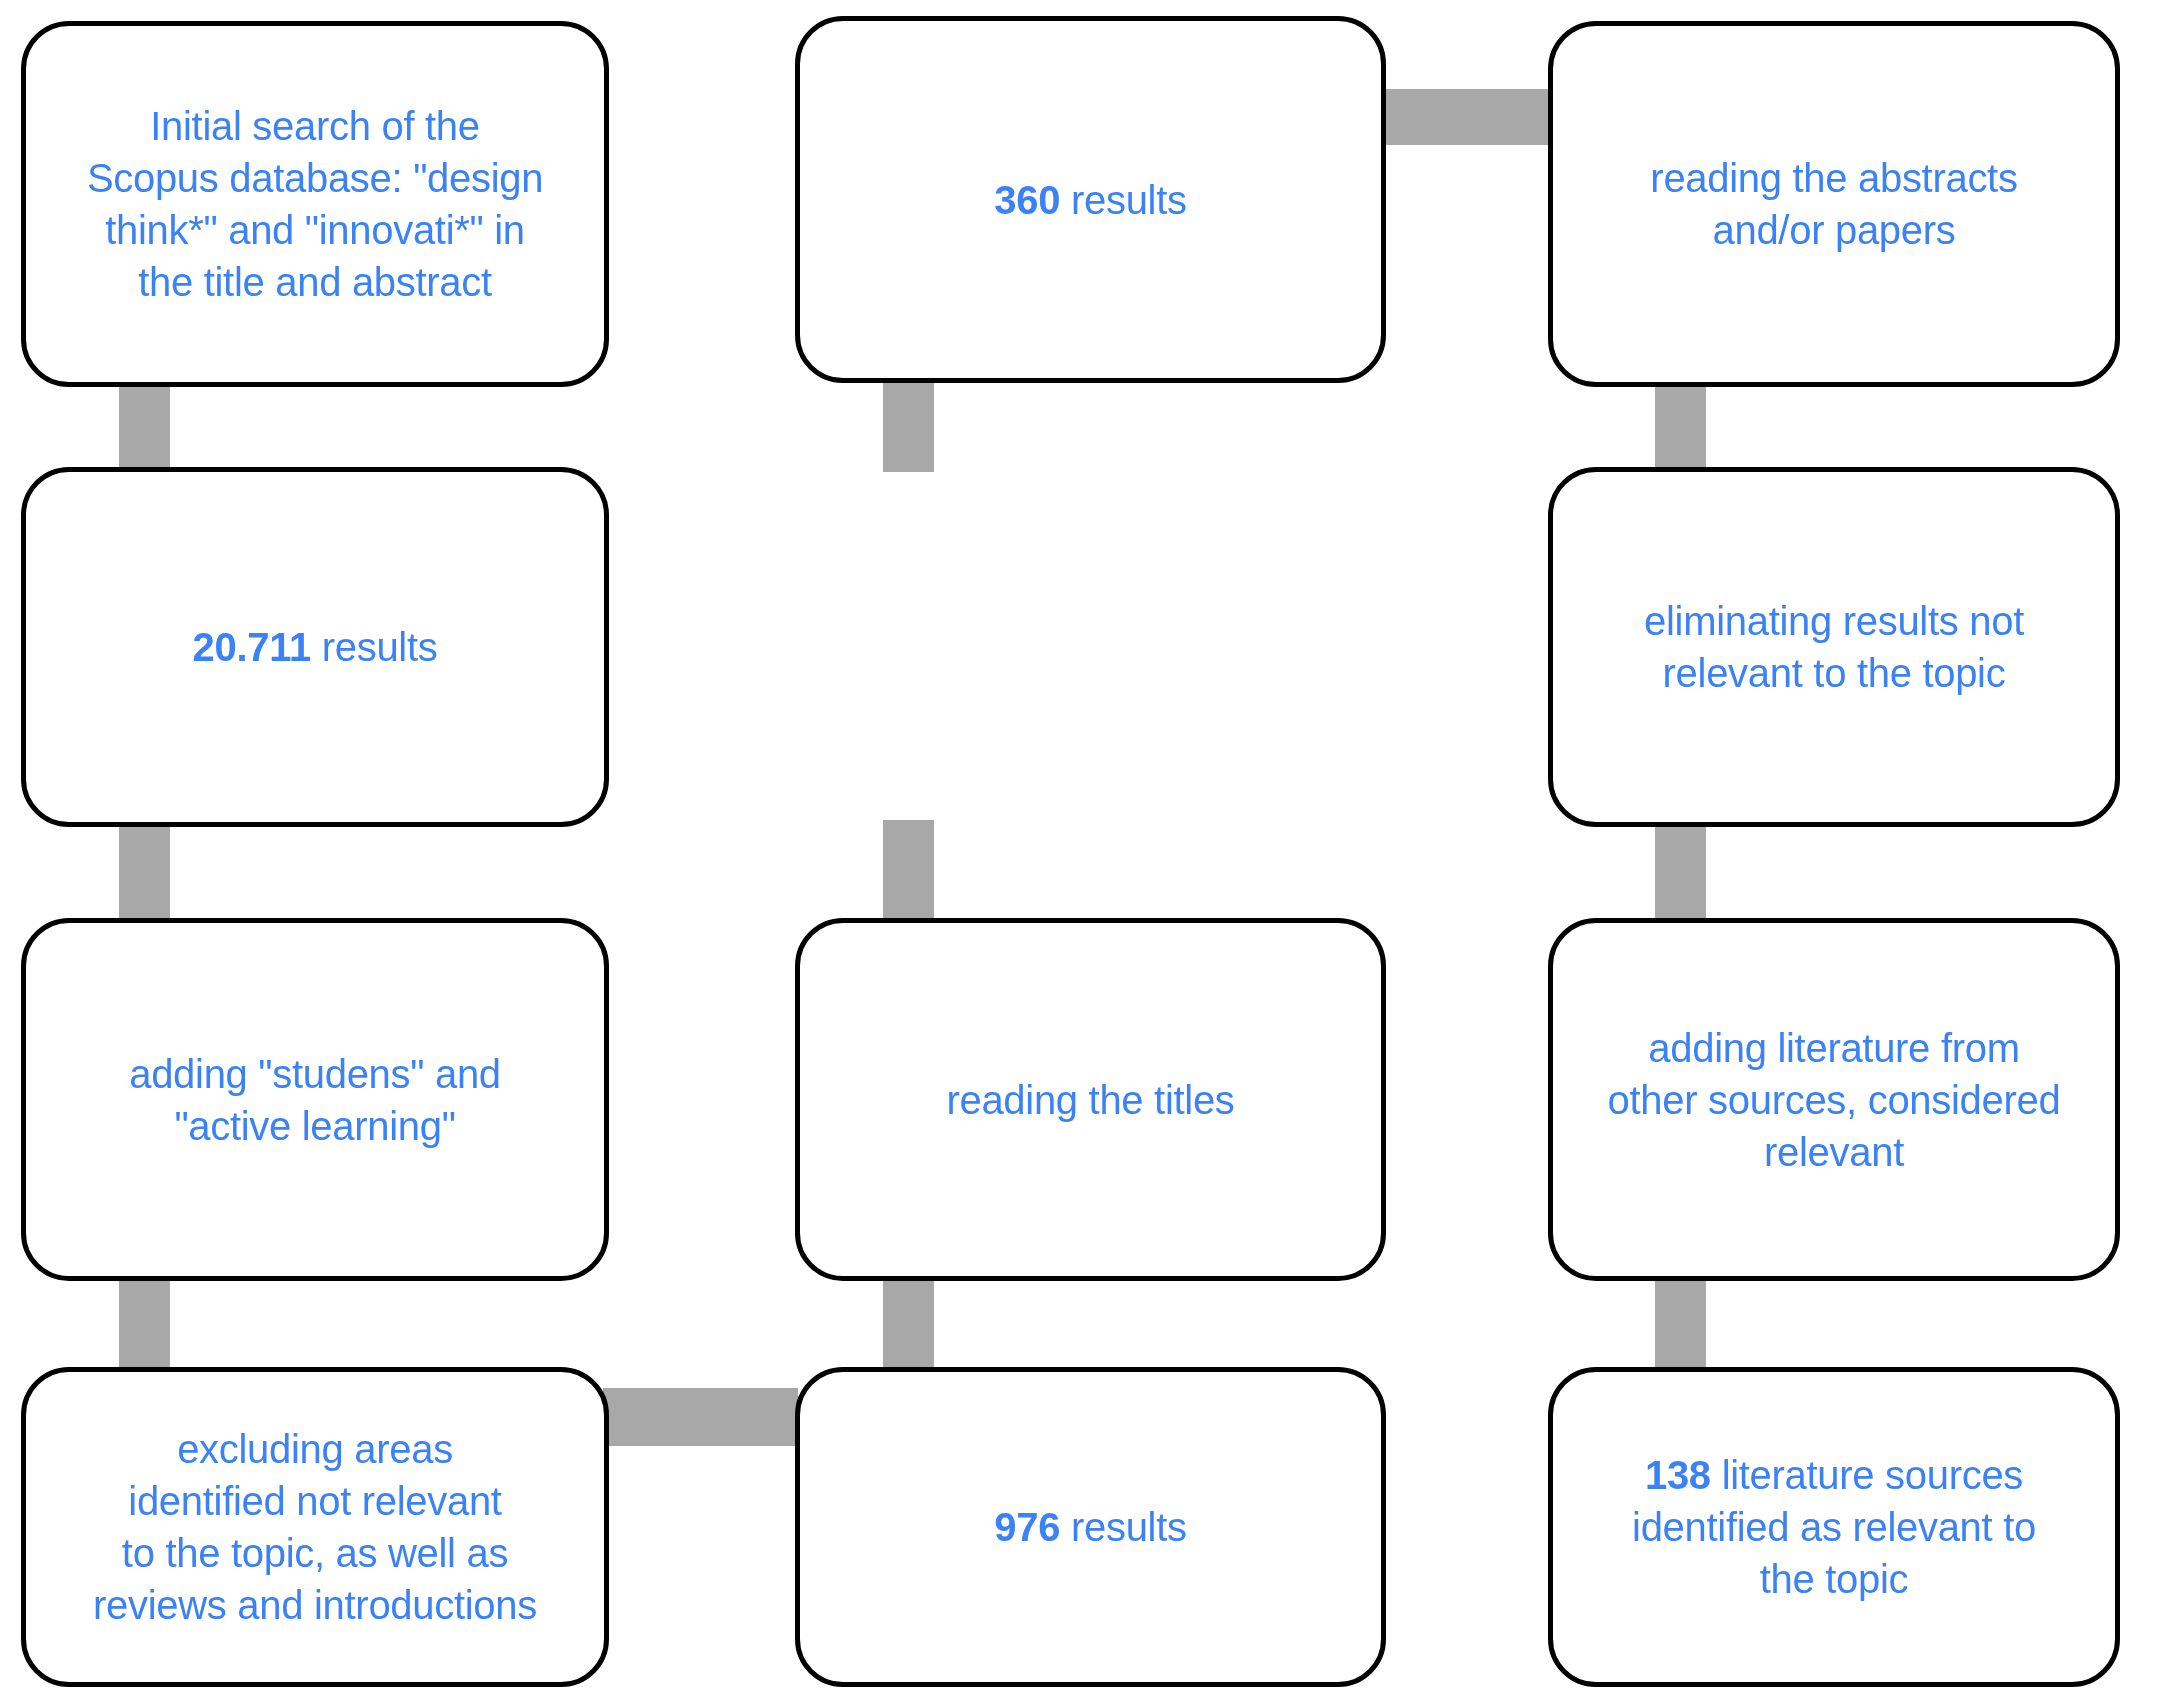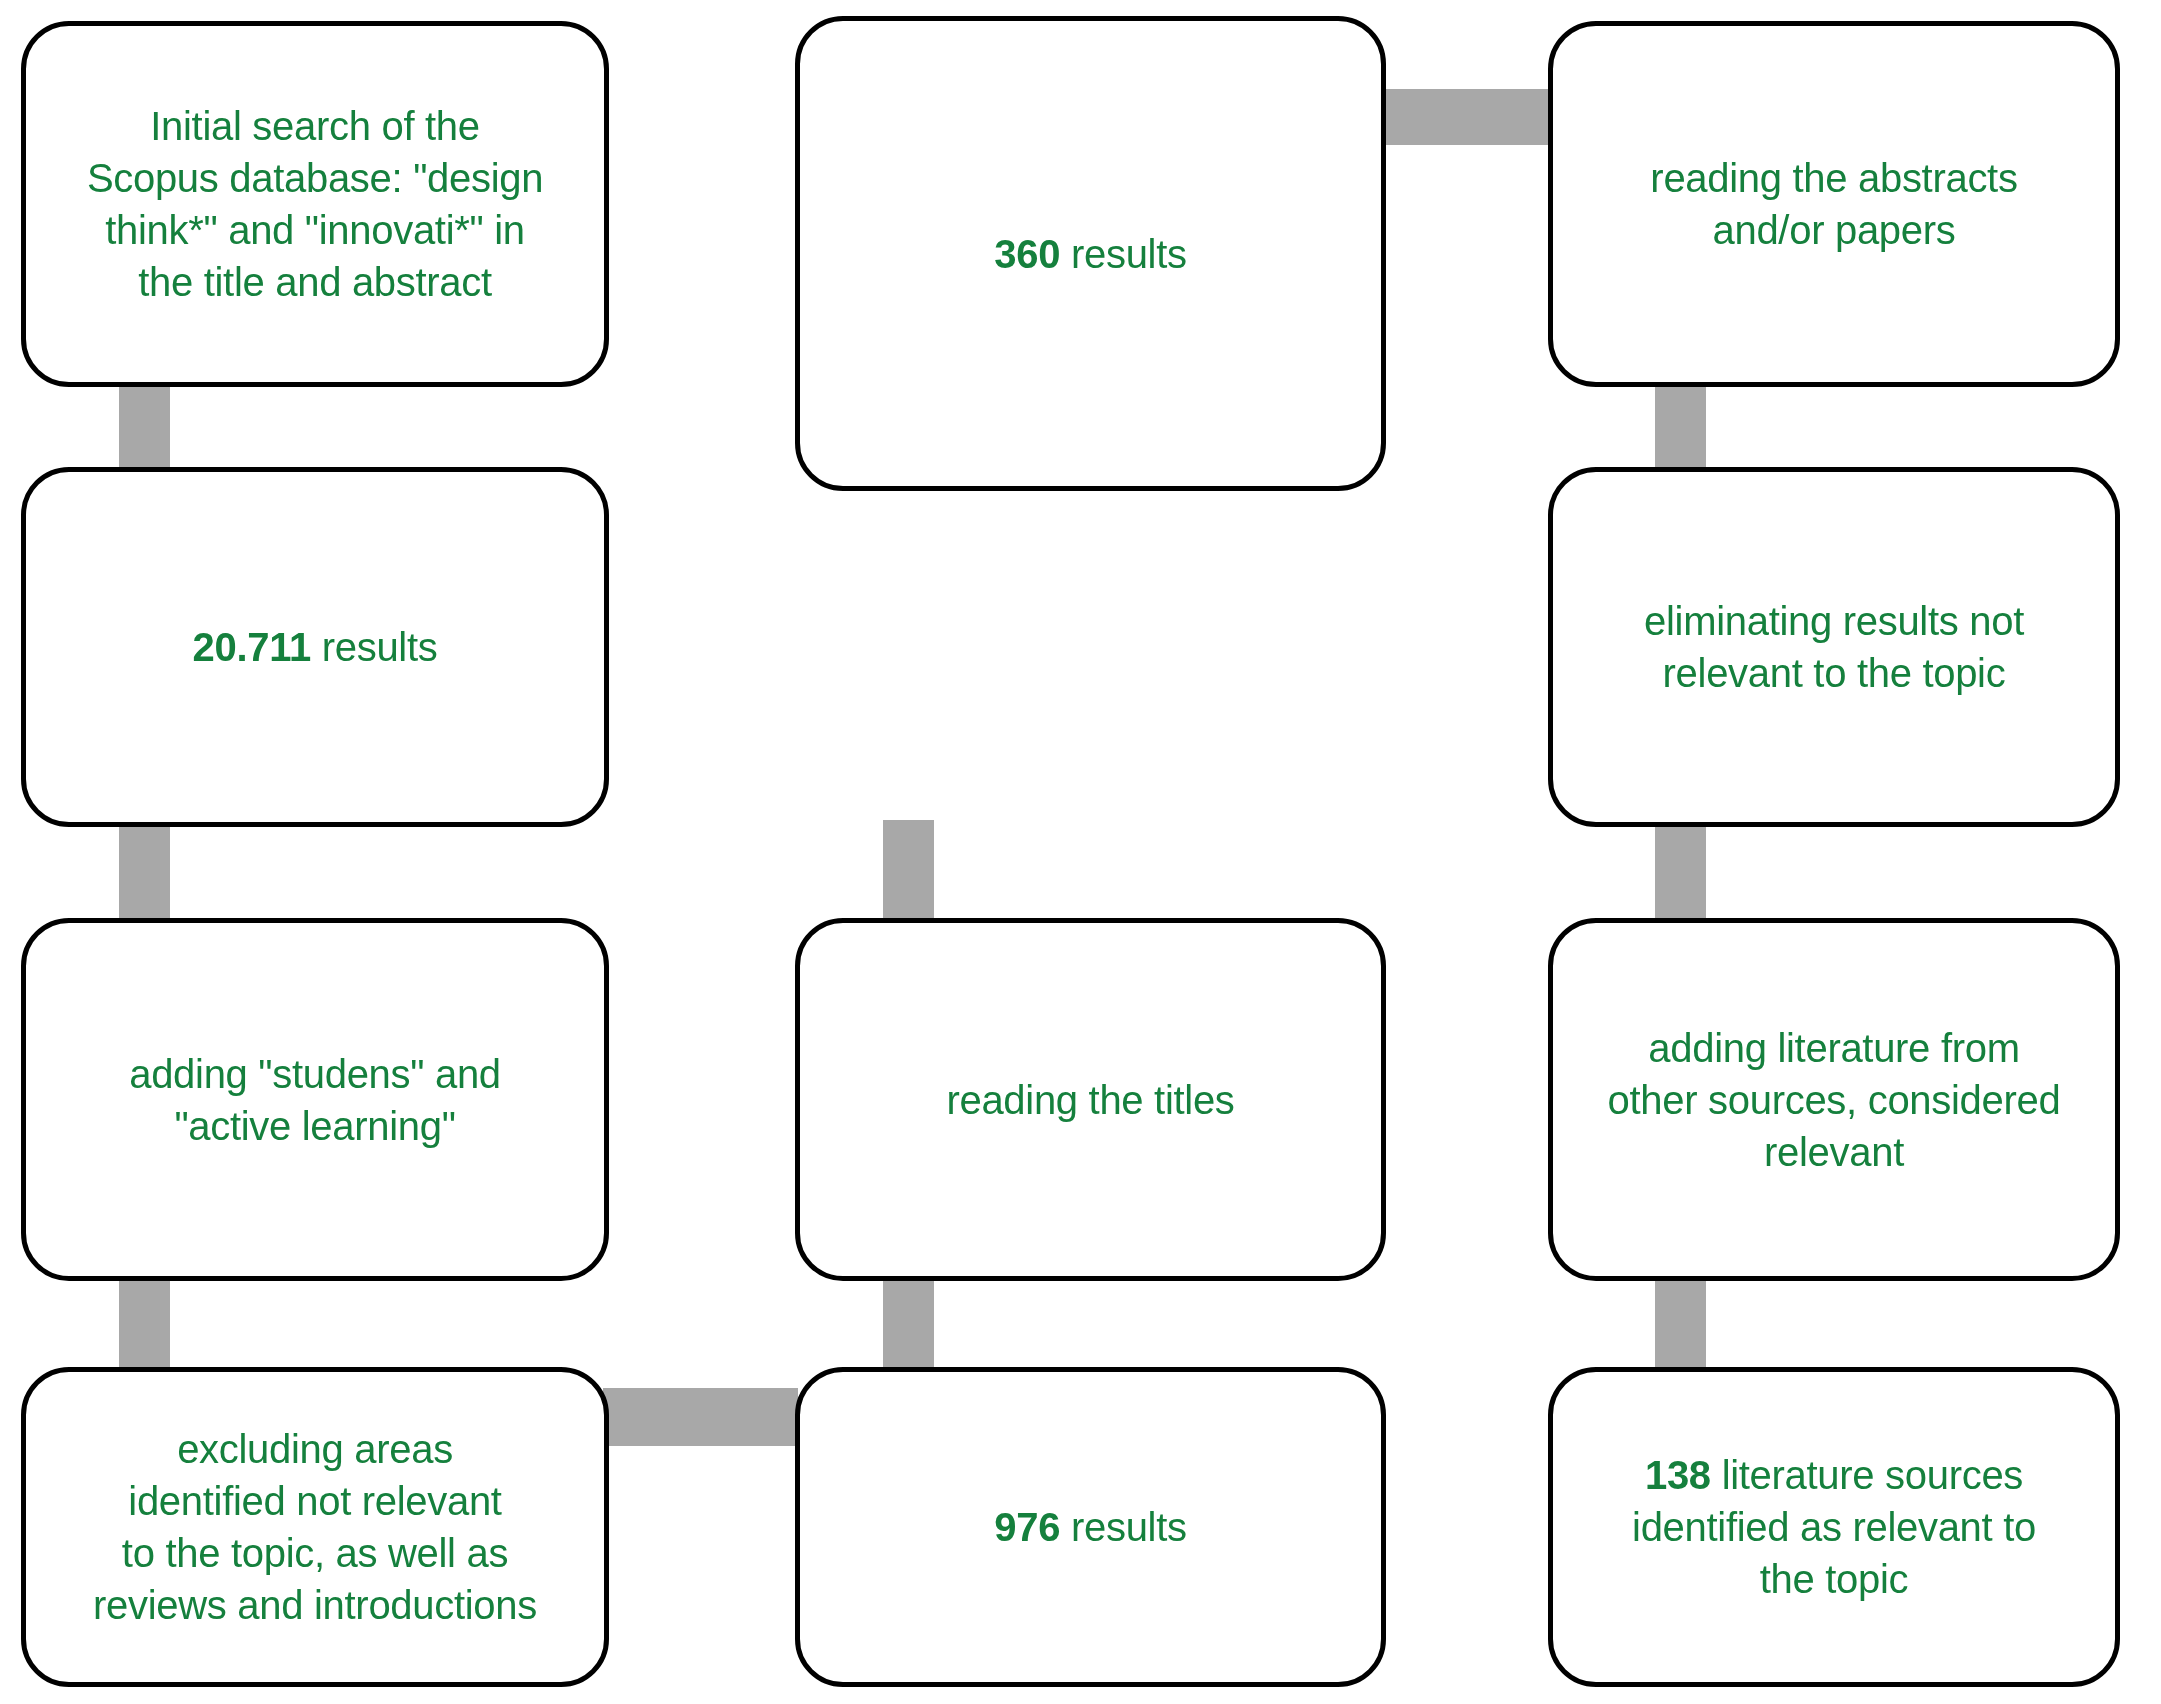--- a/index.html
+++ b/index.html
@@ -42,34 +42,34 @@
   }
   .node .label {
     display: block;
     width: 100%;
     padding: 0 25px;
     font-size: 40px;
     line-height: 1.30;
     letter-spacing: -0.3px;
     font-weight: 400;
     white-space: pre-line;
-    color: #15803d;
+    color: #3b82f6;
   }
   .node .label .num {
     font-weight: 700;
   }
 
   
   .col1 { left: 21px;   width: 588px; }
   .col2 { left: 795px; width: 591px; }
   .col3 { left: 1548px; width: 572px; }
 
   
   .r1      { top: 21px;   height: 366px; }
-  .r1-tall { top: 16.3px;   height: 475px; }
+  .r1-tall { top: 16.3px;   height: 367px; }
   .r2      { top: 467px;  height: 360px; }
   .r3      { top: 918px; height: 363px; }
   .r4      { top: 1367px; height: 320px; }
   .r4-tall { top: 1367px; height: 320px; text-align: center; }
 </style>
 </head>
 <body>
 
 <div id="canvas">
 

